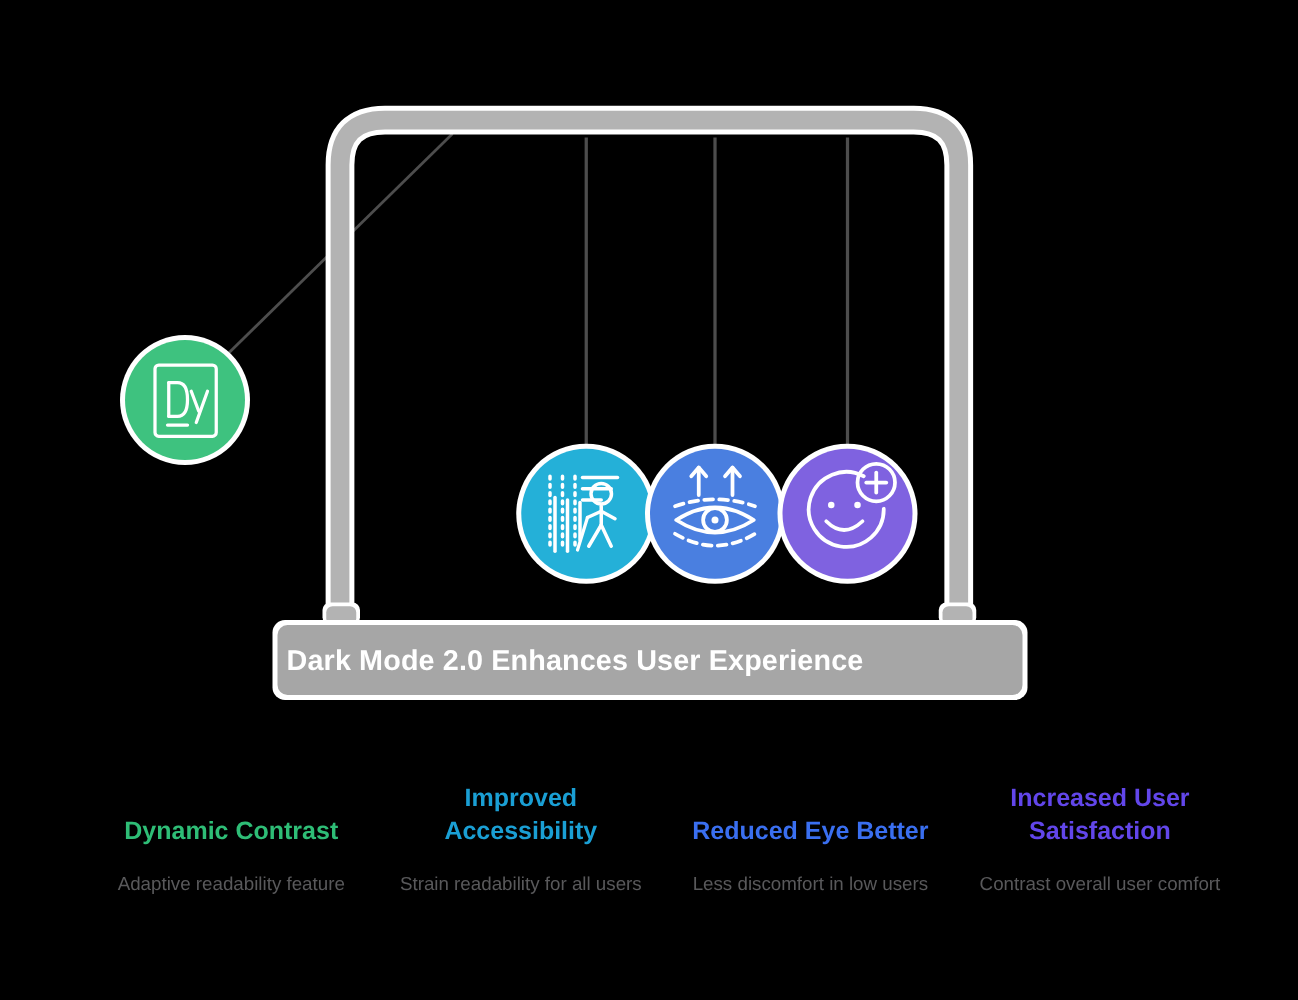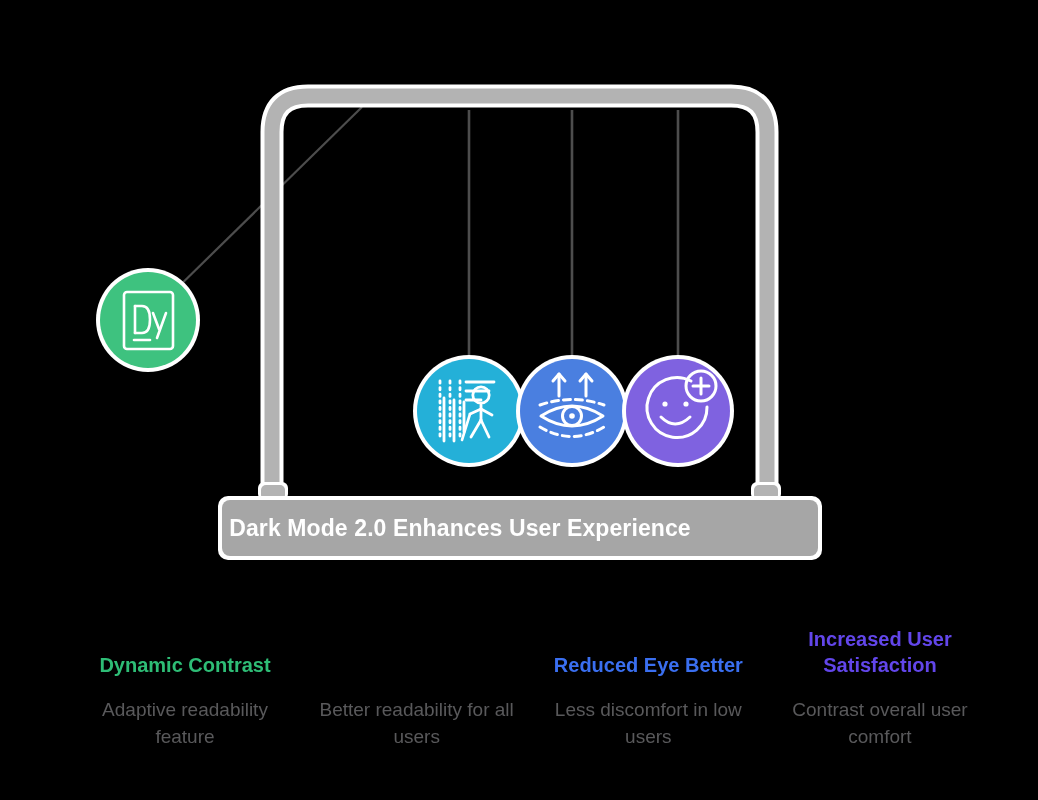--- a/index.html
+++ b/index.html
@@ -59,21 +59,21 @@
     box-sizing: border-box;
   }
   .legend-title {
     font-size: 20px;
     font-weight: bold;
     line-height: 1.32;
     margin: 0 0 18px 0;
     font-family: "Liberation Sans", sans-serif;
   }
   .legend-desc {
-    font-size: 19px;
+    font-size: 15px;
     color: #59595b;
     line-height: 1.42;
     margin: 0;
     font-family: "Liberation Sans", sans-serif;
   }
 </style>
 </head>
 <body>
 
 <div class="stage">
@@ -199,21 +199,22 @@
   <div class="title-plate-text">Dark Mode 2.0 Enhances User Experience</div>
 
   <div class="legend">
 
     <div class="legend-col">
       <p class="legend-title" style="color:#2ebd76;">Dynamic Contrast</p>
       <p class="legend-desc">Adaptive readability feature</p>
     </div>
 
     <div class="legend-col">
-      <p class="legend-desc">Better readability for all users</p>
+      <p class="legend-title" style="color:#1a9fd4;">Improved Accessibility</p>
+      <p class="legend-desc">Strain readability for all users</p>
     </div>
 
     <div class="legend-col">
       <p class="legend-title" style="color:#3a6ff0;">Reduced Eye Better</p>
       <p class="legend-desc">Less discomfort in low users</p>
     </div>
 
     <div class="legend-col">
       <p class="legend-title" style="color:#6246ea;margin-top:28px;">Increased User Satisfaction</p>
       <p class="legend-desc">Contrast overall user comfort</p>

